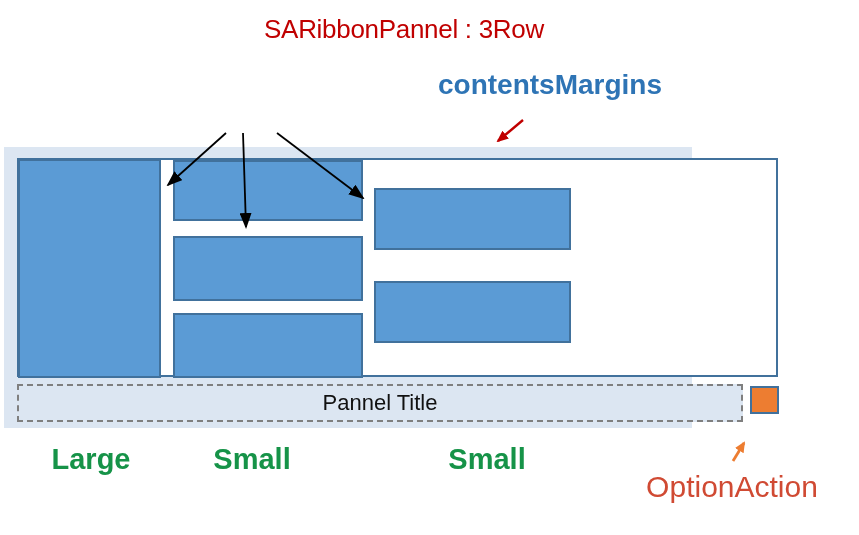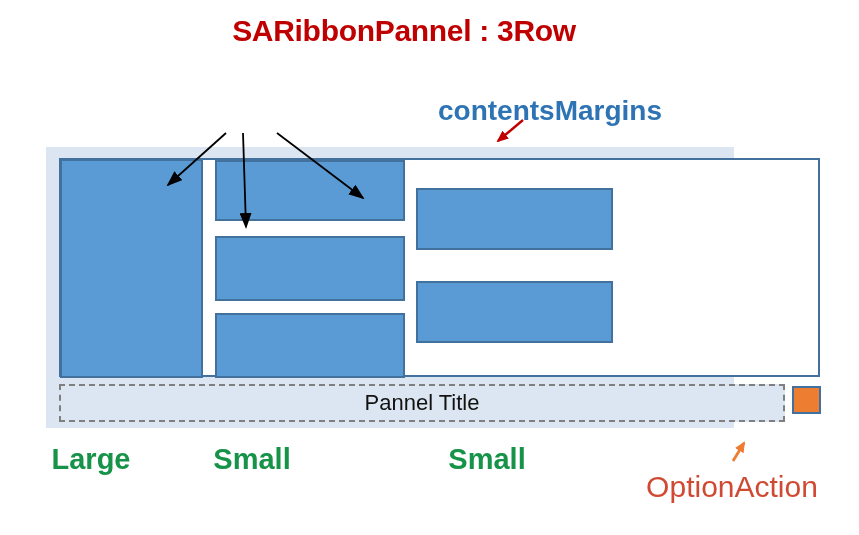--- a/index.html
+++ b/index.html
@@ -39,41 +39,40 @@
   .stroke-orange { stroke: var(--arrow_orange, #ed7d31); stroke-width: 2.8; fill: none; }
   .fill-black { fill: var(--arrow_black, #000); }
   .fill-red { fill: var(--arrow_red, #c00000); }
   .fill-orange { fill: var(--arrow_orange, #ed7d31); }
 
   .main-title {
     position: absolute;
     left: 404px; top: 14px;
     transform: translateX(-50%);
     white-space: nowrap;
-    font-size: 30px;
-    font-weight: bold;
+    font-size: 26px;
+    font-weight: normal;
     letter-spacing: -0.3px;
     color: var(--title_red, #c00000);
   }
   .contents-margins-label {
     position: absolute;
-    left: 550px; top: 95px;
+    left: 550px; top: 69px;
     transform: translateX(-50%);
     white-space: nowrap;
     font-size: 28px;
     font-weight: bold;
     color: var(--contents_margins_blue, #2e74b5);
   }
 
   .panel {
     position: absolute;
     left: 4px; top: 147px;
     width: 688px; height: 281px;
     background: var(--panel_margin_fill, #dce6f2);
-    margin-left: 42px;
   }
   .content-area {
     position: absolute;
     left: 13px; top: 11px;
     width: 761px; height: 219px;
     background: #ffffff;
     border: 2px solid var(--content_border, #41719c);
   }
   .btn {
     position: absolute;

